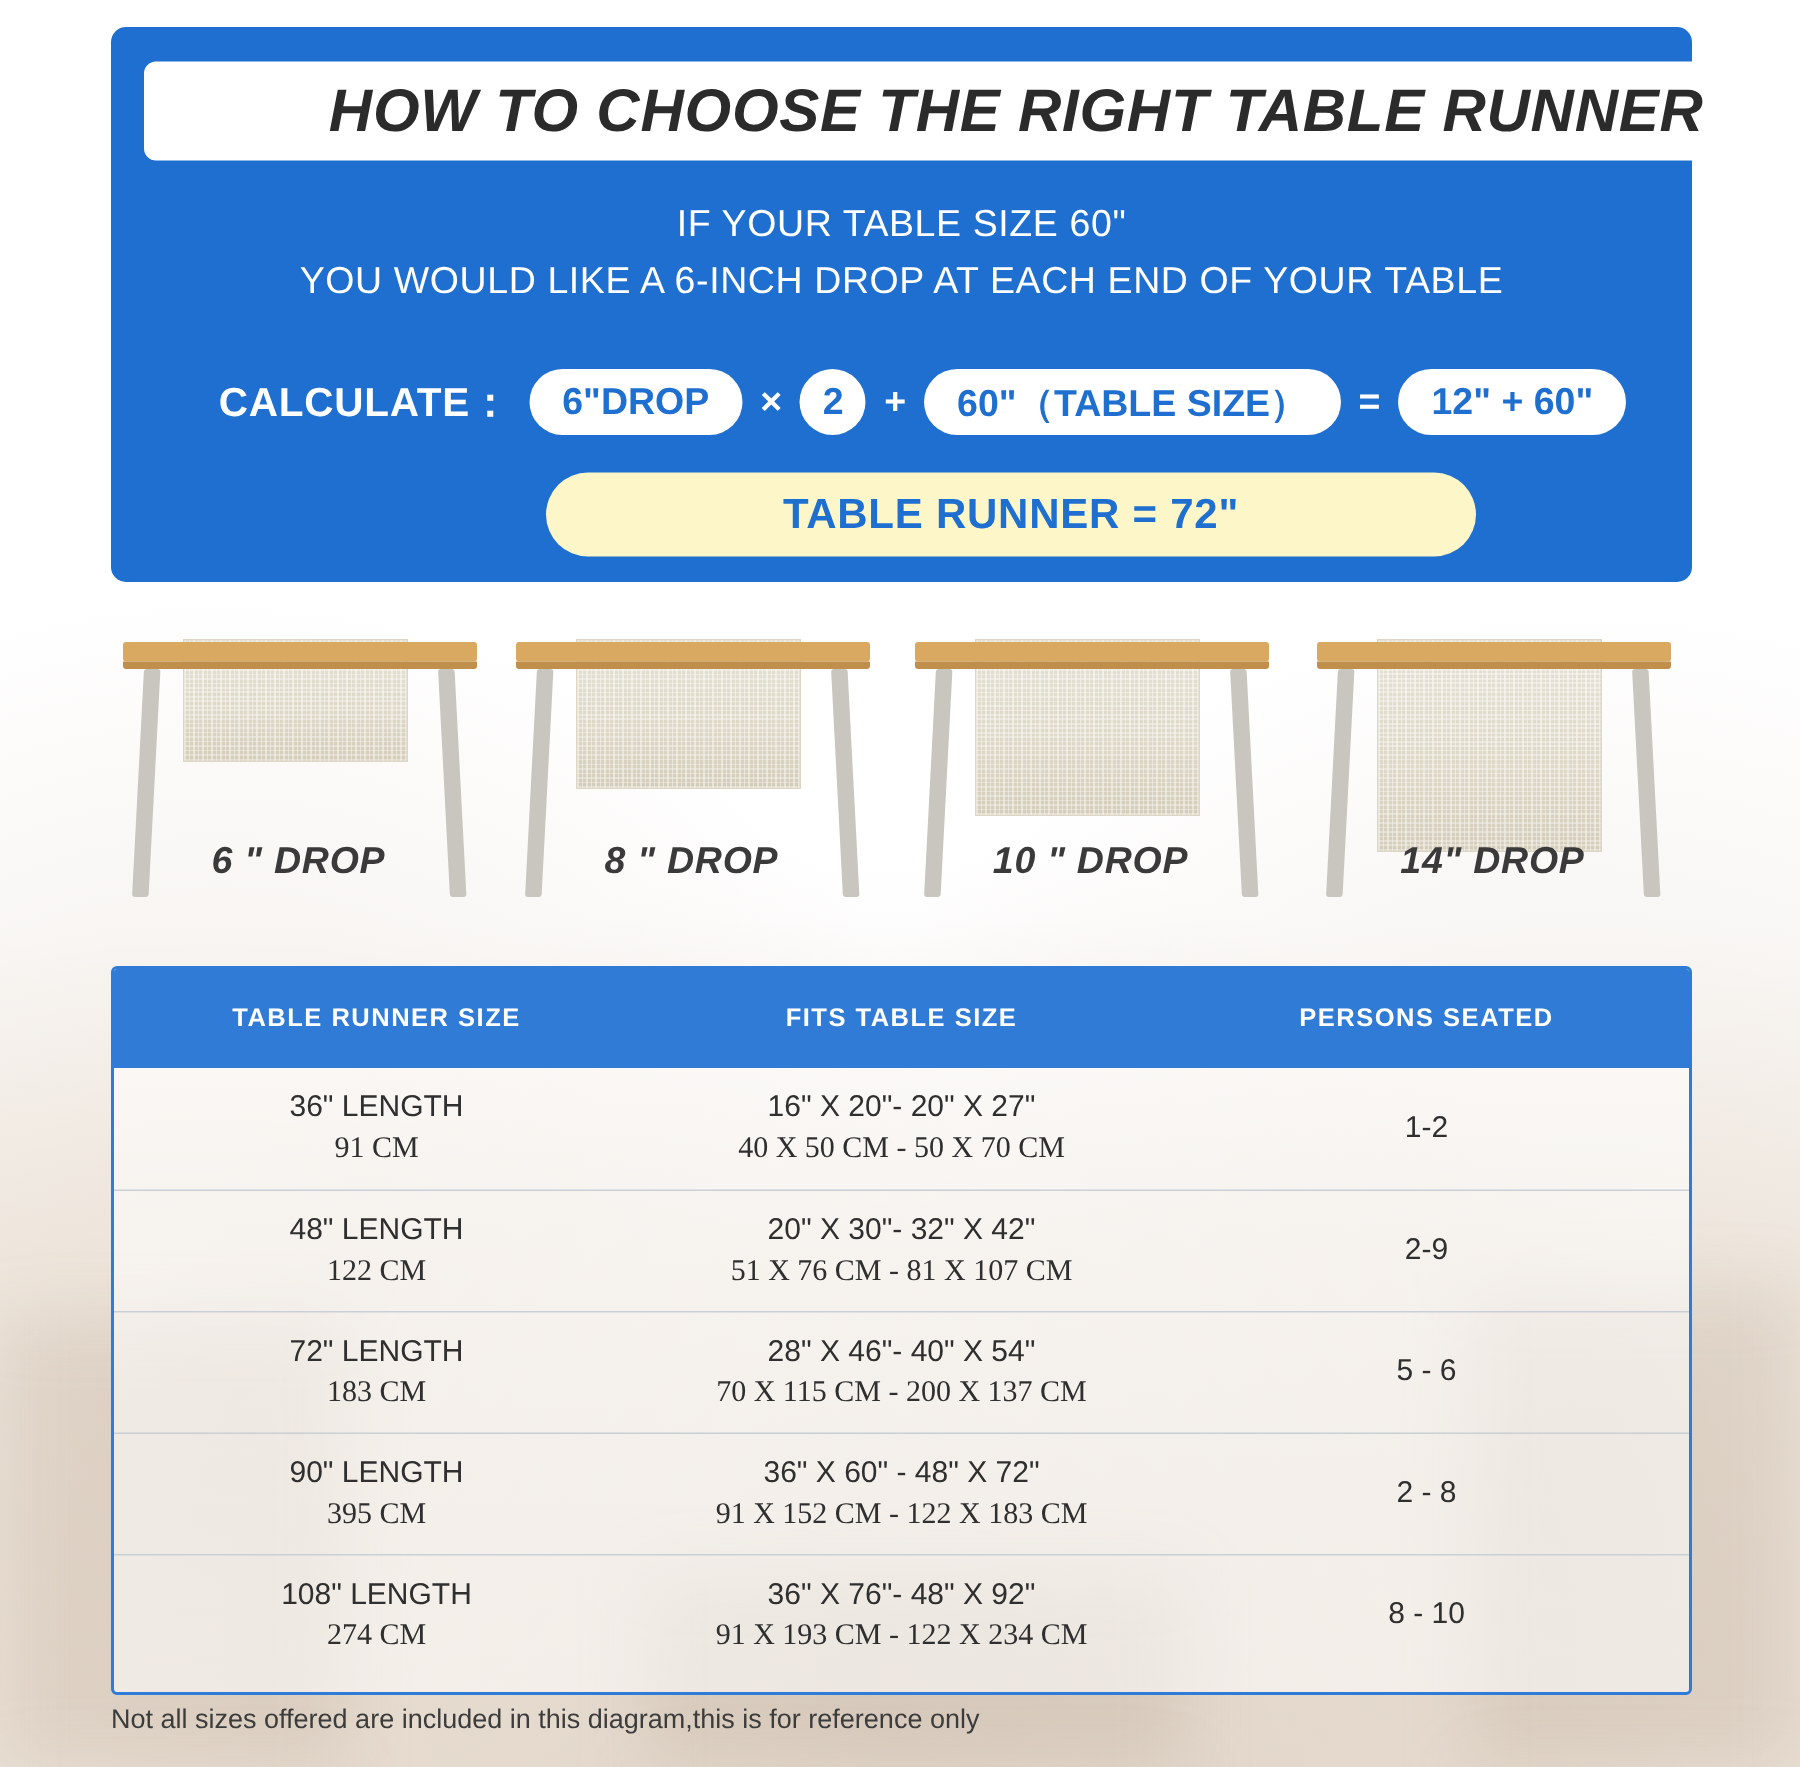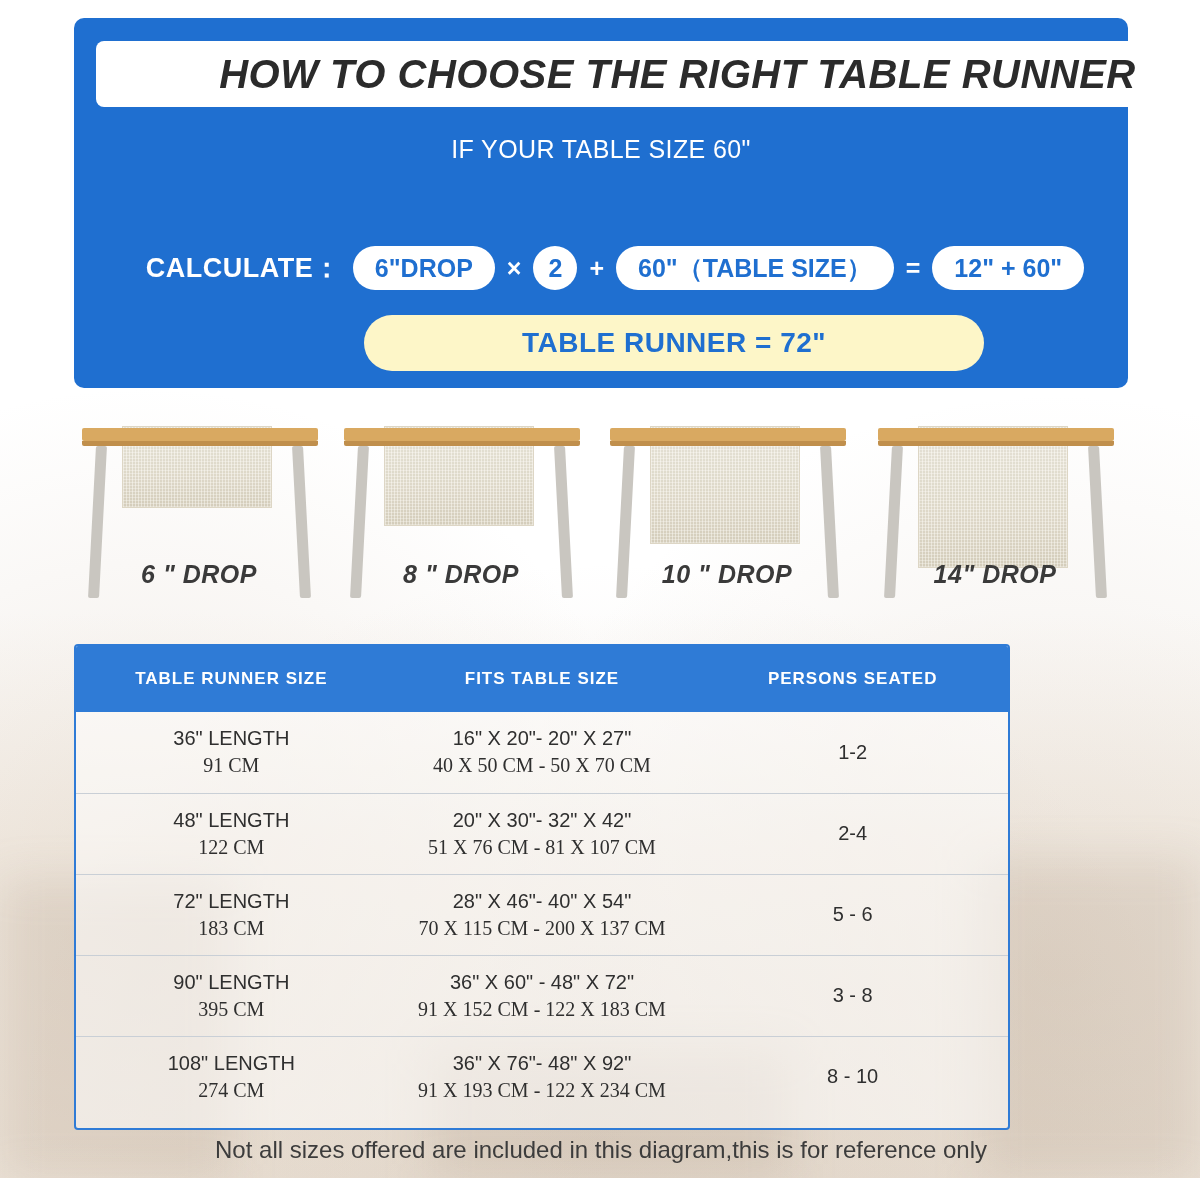--- a/index.html
+++ b/index.html
@@ -205,21 +205,21 @@
     font-style: italic;
     color: #3a3a3a;
     letter-spacing: 0.5px;
   }
 
   
   .table-card {
     position: absolute;
     left: 74px;
     top: 644px;
-    width: 936px;
+    width: 1054px;
     height: 486px;
     border: 2px solid #2f7bd6;
     border-radius: 4px;
     background: rgba(255,255,255,0.55);
     overflow: hidden;
   }
   table.sizes {
     width: 100%;
     border-collapse: collapse;
     table-layout: fixed;
@@ -247,40 +247,41 @@
   td.col-fits { width: 43%; }
   td.col-persons { width: 25%; font-size: 21px; }
   .l1 { display: block; }
   .l2 { display: block; font-family: Liberation Serif, serif; }
 
   .footnote {
     position: absolute;
     left: 74px;
     top: 1136px;
     width: 1054px;
-    text-align: center;
-    font-size: 24px;
+    text-align: left;
+    font-size: 18px;
     color: #3c3c3c;
   }
 </style>
 </head>
 <body>
 
 <div class="bg-wash"></div>
 <div class="bg-blur-shape" style="left:0px; top:880px; width:230px; height:298px;"></div>
 <div class="bg-blur-shape" style="left:980px; top:860px; width:220px; height:318px;"></div>
 <div class="bg-blur-shape" style="left:430px; top:1050px; width:360px; height:128px;"></div>
 
 <div class="page">
 
   <section class="hero">
     <div class="hero-title">HOW TO CHOOSE THE RIGHT TABLE RUNNER</div>
 
     <div class="hero-sub">
       <div>IF YOUR TABLE SIZE 60"</div>
+      <div>YOU WOULD LIKE A 6-INCH DROP AT EACH END OF YOUR TABLE</div>
     </div>
 
     <div class="calc-row">
       <span class="calc-label">CALCULATE：</span>
       <span class="pill">6"DROP</span>
       <span class="op">×</span>
       <span class="pill pill-round">2</span>
       <span class="op">+</span>
       <span class="pill">60"（TABLE SIZE）</span>
       <span class="op">=</span>
@@ -353,21 +354,21 @@
         </tr>
         <tr>
           <td class="col-runner">
             <span class="l1">48" LENGTH</span>
             <span class="l2">122 CM</span>
           </td>
           <td class="col-fits">
             <span class="l1">20" X 30"- 32" X 42"</span>
             <span class="l2">51 X 76 CM - 81 X 107 CM</span>
           </td>
-          <td class="col-persons">2-4</td>
+          <td class="col-persons">2-9</td>
         </tr>
         <tr>
           <td class="col-runner">
             <span class="l1">72" LENGTH</span>
             <span class="l2">183 CM</span>
           </td>
           <td class="col-fits">
             <span class="l1">28" X 46"- 40" X 54"</span>
             <span class="l2">70 X 115 CM - 200 X 137 CM</span>
           </td>
@@ -375,21 +376,21 @@
         </tr>
         <tr>
           <td class="col-runner">
             <span class="l1">90" LENGTH</span>
             <span class="l2">395 CM</span>
           </td>
           <td class="col-fits">
             <span class="l1">36" X 60" - 48" X 72"</span>
             <span class="l2">91 X 152 CM - 122 X 183 CM</span>
           </td>
-          <td class="col-persons">3 - 8</td>
+          <td class="col-persons">2 - 8</td>
         </tr>
         <tr>
           <td class="col-runner">
             <span class="l1">108" LENGTH</span>
             <span class="l2">274 CM</span>
           </td>
           <td class="col-fits">
             <span class="l1">36" X 76"- 48" X 92"</span>
             <span class="l2">91 X 193 CM - 122 X 234 CM</span>
           </td>

